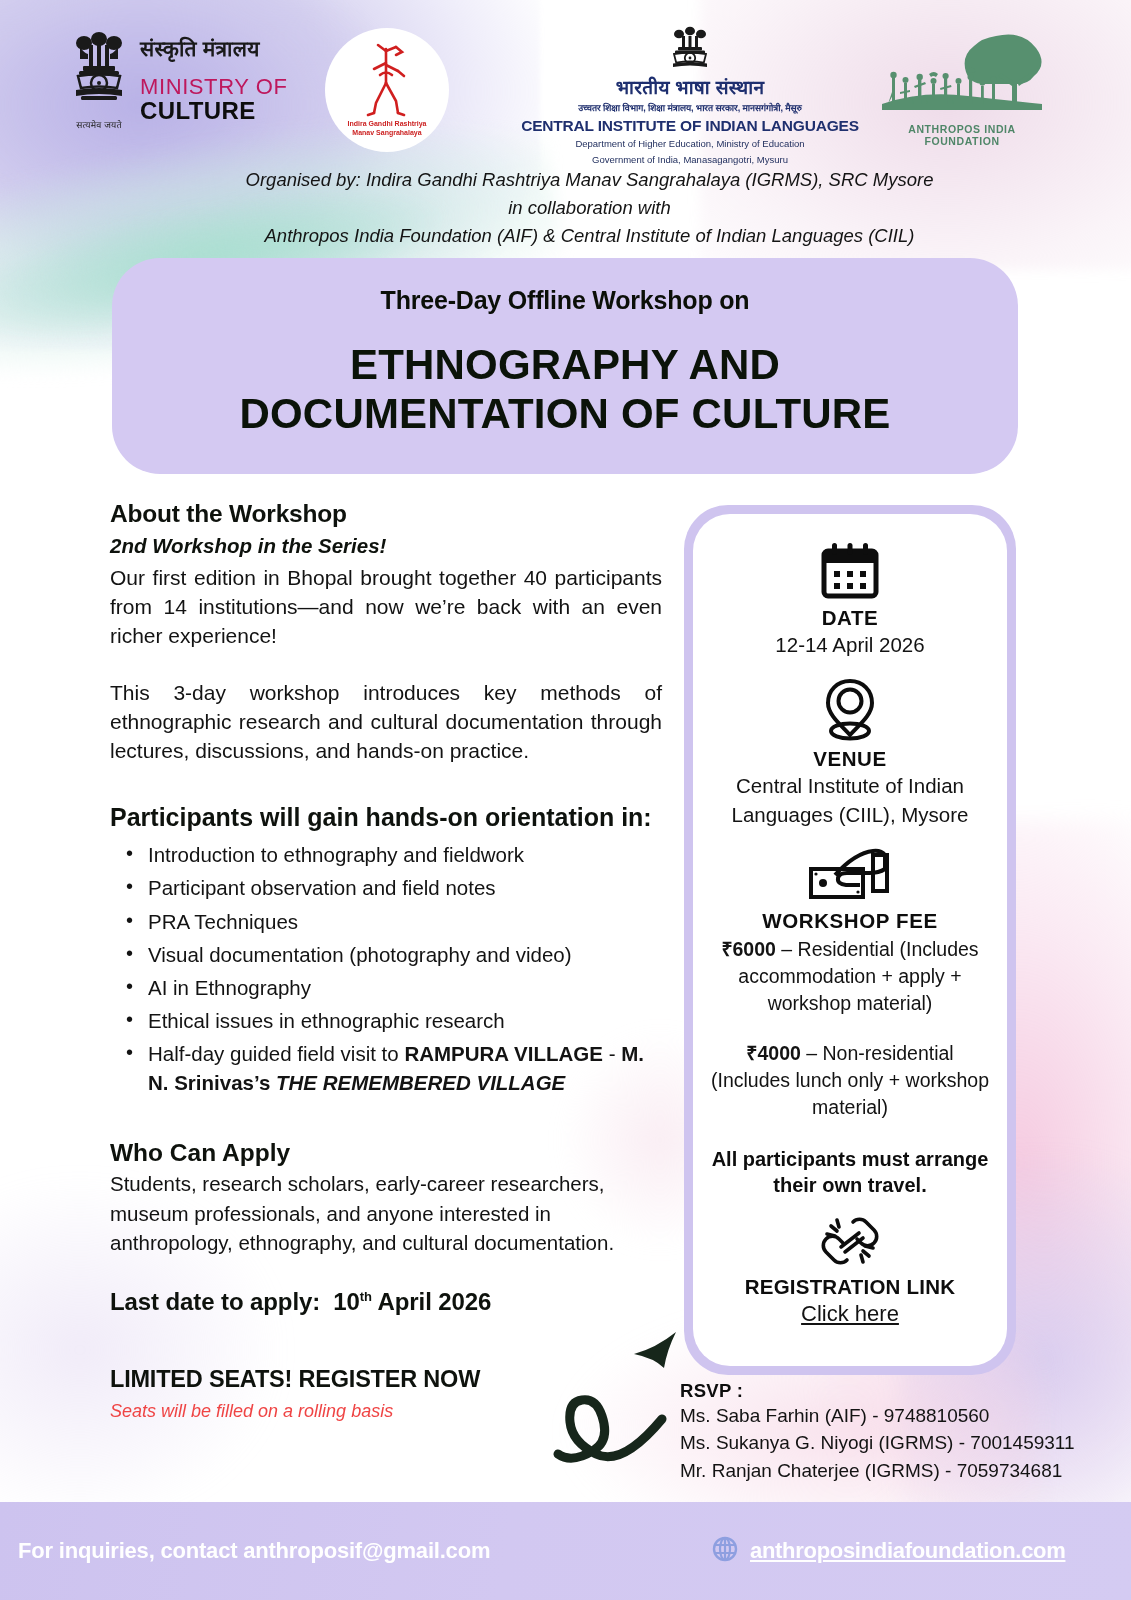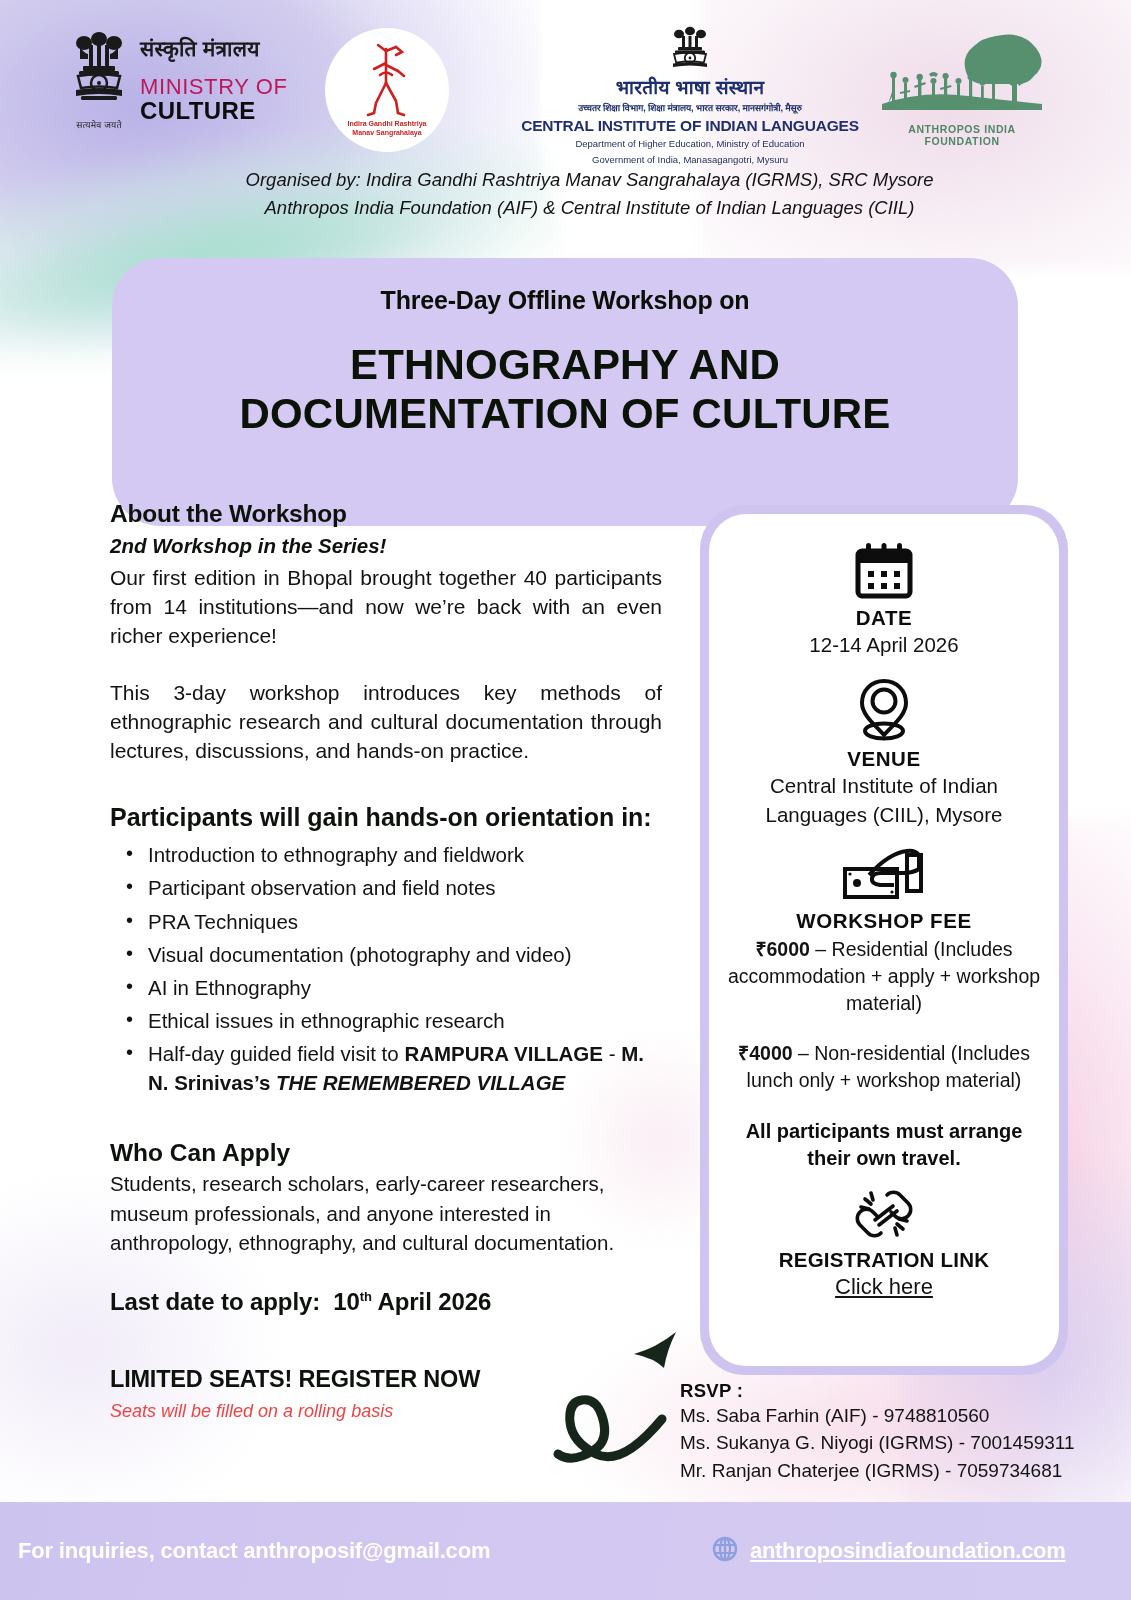--- a/index.html
+++ b/index.html
@@ -110,21 +110,21 @@
   .organised {
     position: absolute; left: 0; top: 166px; width: 1131px;
     text-align: center;
     font-style: italic; font-size: 18.5px; color: #141414; line-height: 1.52;
     font-weight: 400;
     padding-left: 48px;
   }
 
   
   .title-card {
-    position: absolute; left: 112px; top: 258px; width: 906px; height: 268px;
+    position: absolute; left: 112px; top: 258px; width: 906px; height: 216px;
     background: #d4c9f2; border-radius: 48px;
     display: flex; flex-direction: column; align-items: center; justify-content: flex-start;
     padding-top: 28px;
   }
   .title-kicker { font-size: 25px; font-weight: 800; color: #0b0f08; letter-spacing: -.2px; }
   .title-main {
     margin-top: 26px; text-align: center;
     font-size: 42px; font-weight: 900; color: #0b1309; line-height: 1.16; letter-spacing: .2px;
   }
 
@@ -164,21 +164,21 @@
   .last-date sup { font-size: 13px; vertical-align: super; }
 
   .limited { font-size: 23.5px; font-weight: 800; color: #0e120d; margin-top: 50px; letter-spacing: -.2px; }
   .rolling { font-size: 18px; font-style: italic; color: #ef4444; margin-top: 8px; }
 
   
   .arrow-wrap { position: absolute; left: 530px; top: 1318px; width: 165px; height: 145px; }
 
   
   .phone-outer {
-    position: absolute; left: 700px; top: 505px; width: 368px; height: 870px;
+    position: absolute; left: 684px; top: 505px; width: 332px; height: 870px;
     background: #cfc4ef; border-radius: 44px; padding: 9px;
   }
   .phone-inner {
     width: 100%; height: 100%; background: #ffffff; border-radius: 37px;
     padding: 26px 14px 14px; text-align: center; overflow: hidden;
   }
 
   .info-block { text-align: center; }
   .icon-row { display: flex; justify-content: center; align-items: center; }
   .info-label { font-size: 20.5px; font-weight: 800; color: #0d0d0d; letter-spacing: .6px; margin-top: 4px; }
@@ -346,20 +346,21 @@
             <path d="M50 68 l2 6 l-1 0 z"></path>
             <path d="M76 66 l2 8 l-1 0 z"></path>
         </g>
       </svg>
       <div class="aif-cap">ANTHROPOS INDIA FOUNDATION</div>
     </div>
   </div>
 
   <div class="organised">
     <div>Organised by: Indira Gandhi Rashtriya Manav Sangrahalaya (IGRMS), SRC Mysore</div>
+    <div>in collaboration with</div>
     <div>Anthropos India Foundation (AIF) &amp; Central Institute of Indian Languages (CIIL)</div>
   </div>
 
   <div class="title-card">
     <div class="title-kicker">Three-Day Offline Workshop on</div>
     <div class="title-main">
       <div>ETHNOGRAPHY AND</div>
       <div>DOCUMENTATION OF CULTURE</div>
     </div>
   </div>

